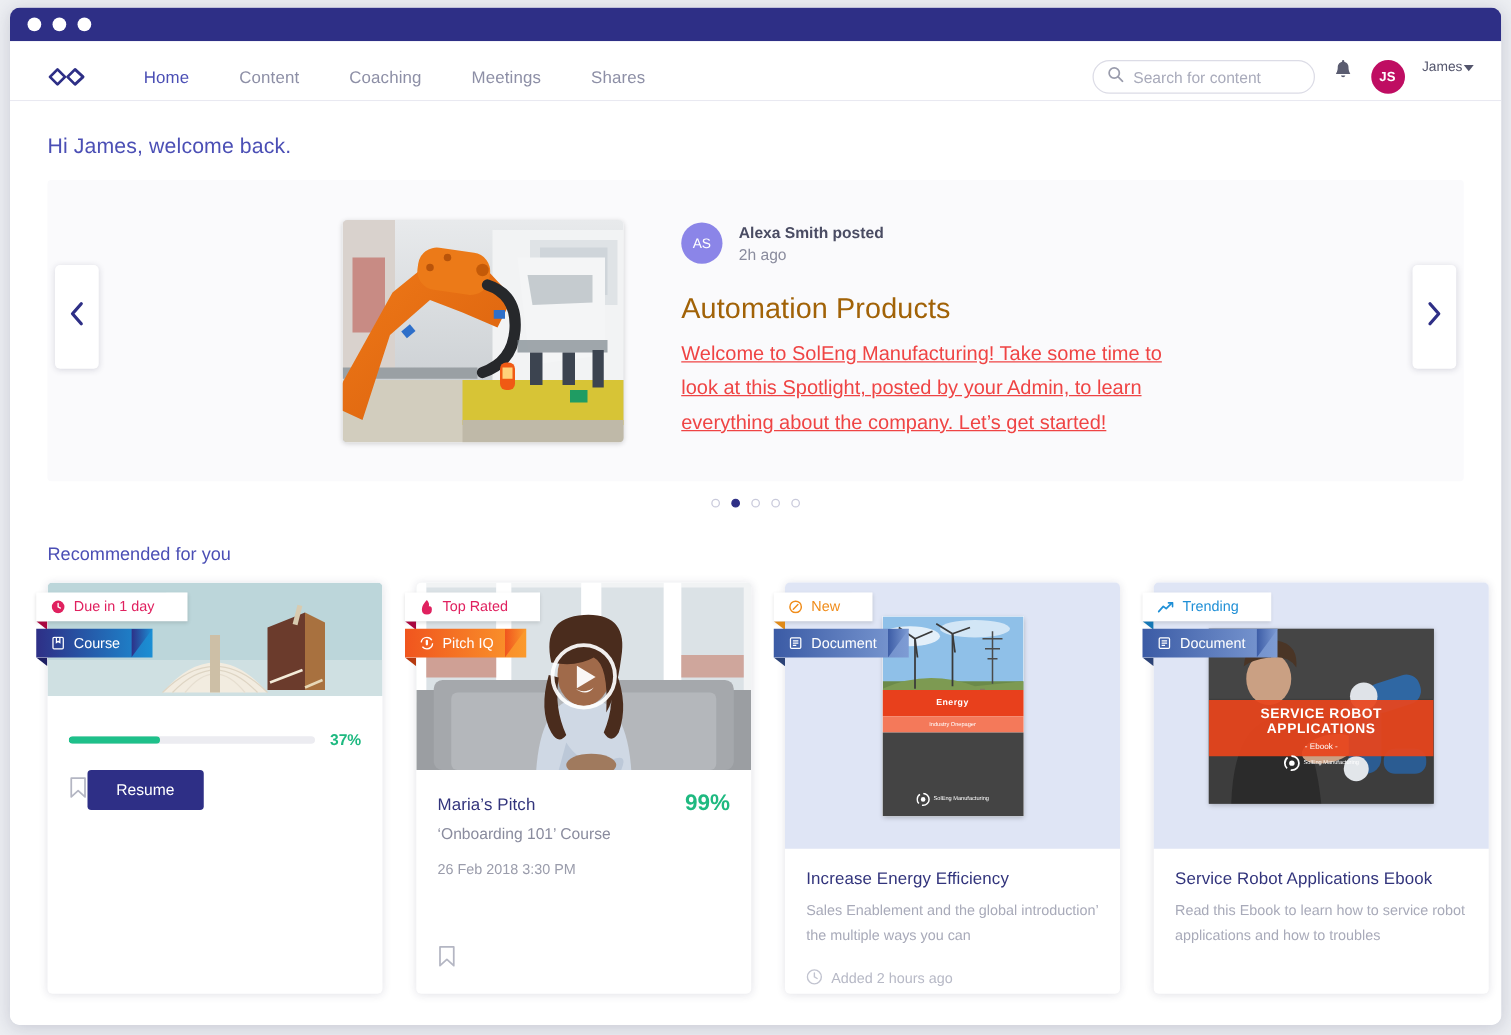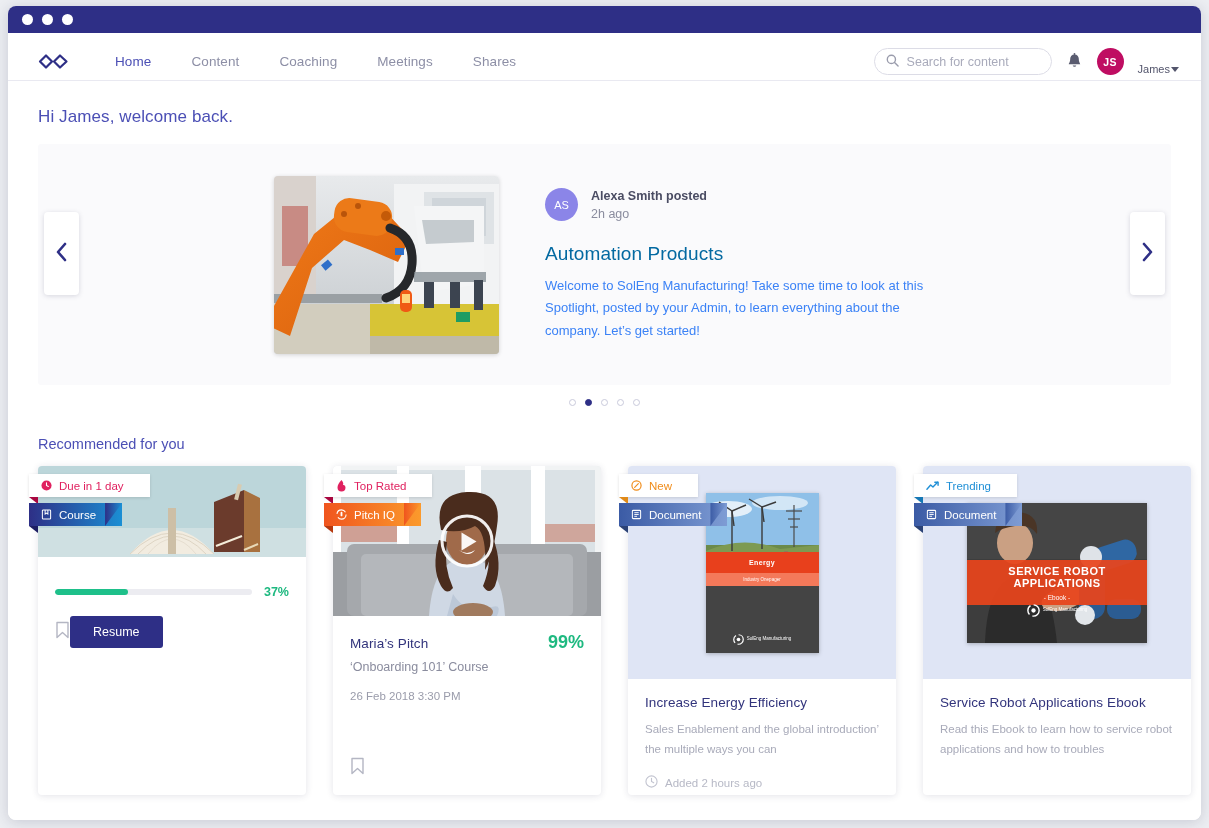--- a/index.html
+++ b/index.html
@@ -49,21 +49,21 @@
   .navlinks { display: flex; align-items: center; gap: 0; }
   .navlink {
     font-size: 13.5px;
     color: #8d8fa6;
     padding: 0 20px;
     cursor: pointer;
     white-space: nowrap;
     letter-spacing: .1px;
   }
   .navlink.active { color: #4b4fb5; }
-  .nav-right { margin-left: auto; display: flex; align-items: flex-end; gap: 14px; }
+  .nav-right { margin-left: auto; display: flex; align-items: flex-start; gap: 14px; }
   .search {
     width: 180px; height: 27px;
     border: 1px solid #dcdce6;
     border-radius: 14px;
     display: flex; align-items: center;
     padding: 0 11px; gap: 8px;
     background: #fff;
     width: 178px;
   }
   .search input {
@@ -124,22 +124,22 @@
   }
   .hero-text { padding-left: 46px; padding-right: 40px; }
   .poster-row { display: flex; align-items: center; gap: 13px; margin-bottom: 20px; }
   .avatar-post {
     width: 33px; height: 33px; border-radius: 50%;
     background: #8b85e8; color: #fff;
     font-size: 11px; display: flex; align-items: center; justify-content: center;
   }
   .poster-name { font-size: 12.5px; color: #4a4c63; font-weight: bold; line-height: 1.45; }
   .poster-time { font-size: 12.5px; color: #8a8c9e; line-height: 1.45; }
-  .hero-title { font-size: 19px; color: #0369a1; margin-bottom: 10px; letter-spacing: .1px; }
-  .hero-desc { font-size: 13px; color: #3b82f6; line-height: 1.72; max-width: 392px; }
+  .hero-title { font-size: 23px; color: #a16207; margin-bottom: 10px; letter-spacing: .1px; }
+  .hero-desc { font-size: 16px; color: #ef4444; line-height: 1.72; max-width: 392px; text-decoration: underline; }
 
   .arrow {
     position: absolute;
     top: 68px;
     width: 35px; height: 83px;
     background: #fff;
     border-radius: 4px;
     box-shadow: 0 1px 5px rgba(40,40,80,.17);
     display: flex; align-items: center; justify-content: center;
     cursor: pointer;

